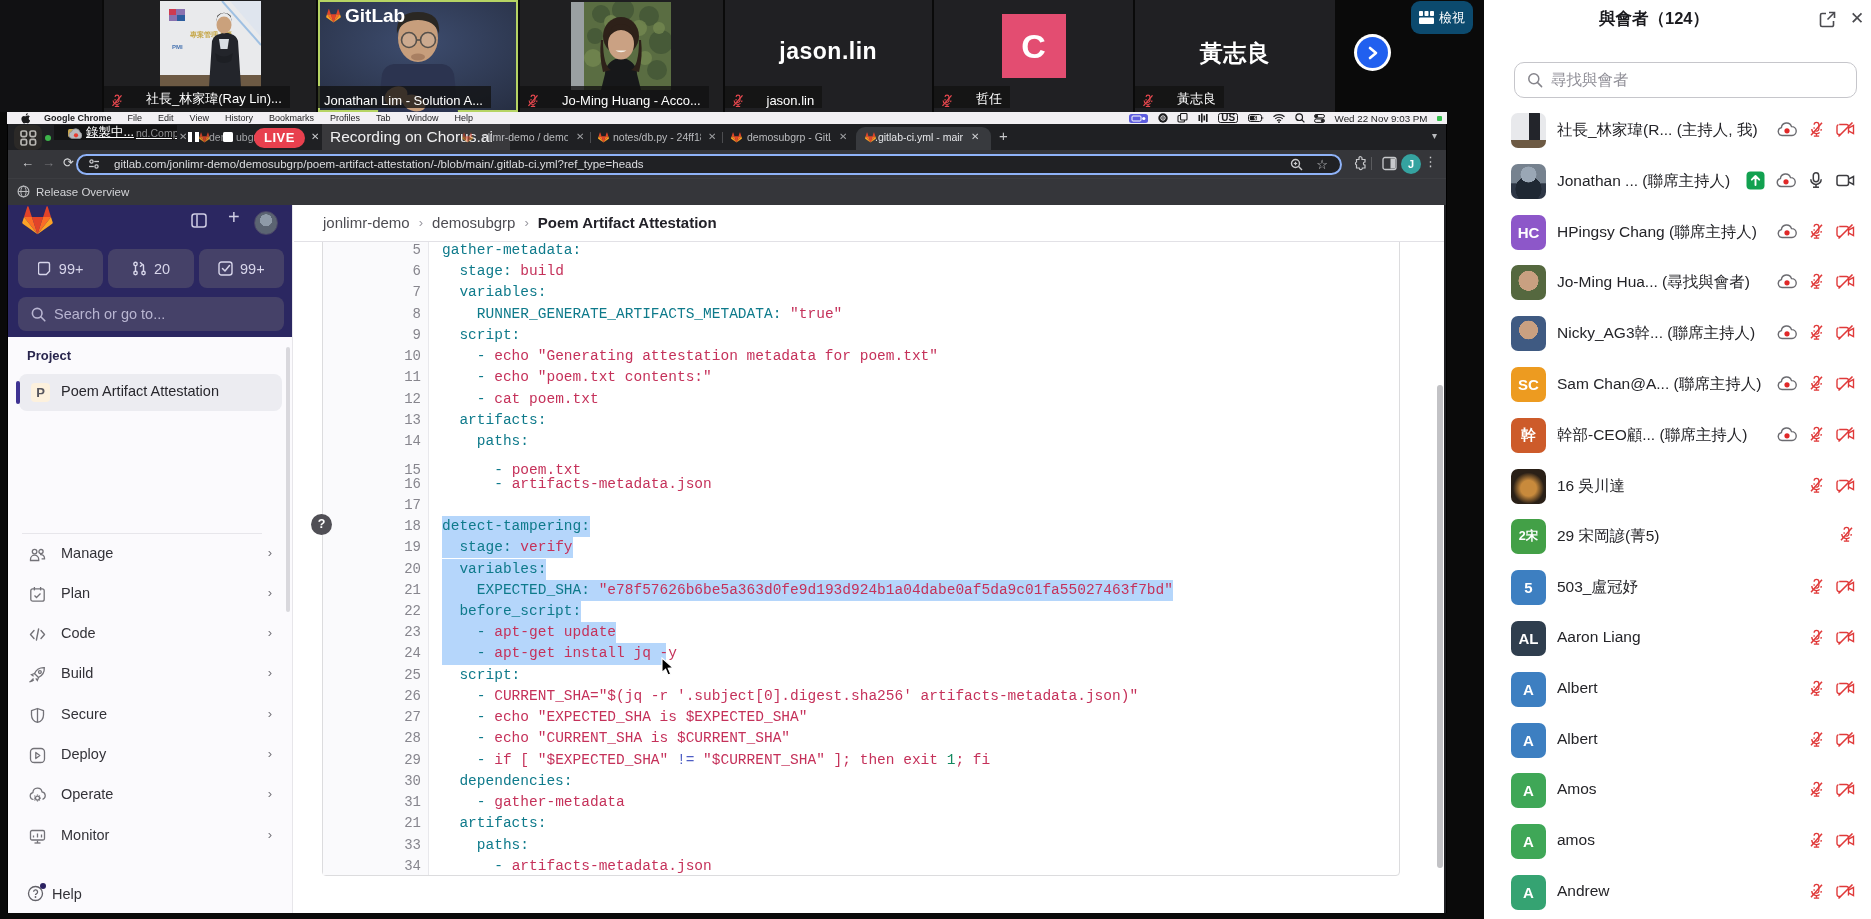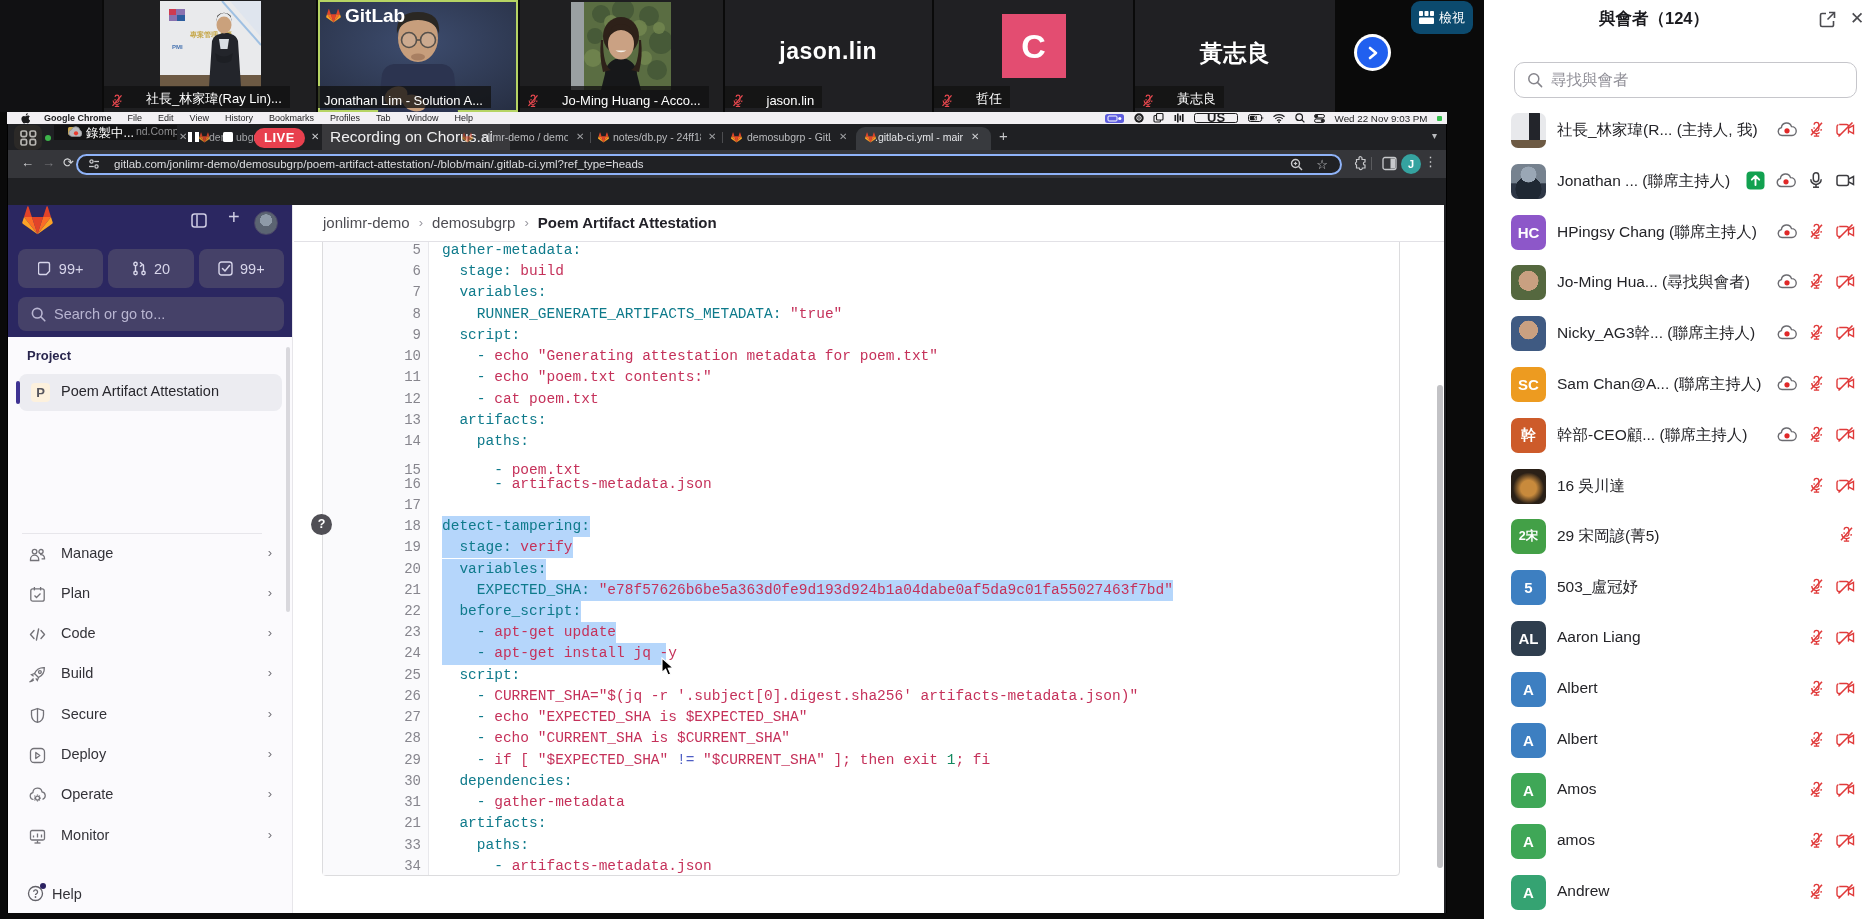--- a/index.html
+++ b/index.html
@@ -49,21 +49,21 @@
   .tab-title { position:absolute; top:6.5px; font-size:10.5px; color:#b9babd; white-space:nowrap; overflow:hidden; }
   .tab-x { position:absolute; top:7px; font-size:10px; color:#9fa0a3; }
   .tab-sep { position:absolute; top:8px; width:1px; height:11px; background:#4c4d50; }
   .favicon { position:absolute; top:7.5px; width:11px; height:11px; }
   #active-tab { position:absolute; left:848px; top:3px; width:135px; height:23px; background:#383a3e;
     border-radius:9px 9px 0 0; }
   .zoom-grid-btn { position:absolute; left:6px; top:1px; width:28px; height:25px; background:#2b2927;
     border-radius:7px; display:flex; align-items:center; justify-content:center; }
   .green-dot { position:absolute; left:37px; top:10.5px; width:6px; height:6px; border-radius:50%; background:#3db54a; }
   .rec-overlay { position:absolute; left:46px; top:1px; width:123px; height:15px; background:rgba(18,18,19,.92);
-    display:flex; color:#fff; font-size:12.5px; overflow:hidden; white-space:nowrap; }
+    display:flex; align-items:center; color:#fff; font-size:12.5px; overflow:hidden; white-space:nowrap;text-decoration:underline; }
   .live-badge { position:absolute; left:246px; top:3.5px; width:51px; height:20px; background:#e8404e;
     border-radius:10.5px; color:#fff; font-weight:700; font-size:13px; display:flex; align-items:center;
     justify-content:center; letter-spacing:.5px; }
   .chorus-overlay { position:absolute; left:313.5px; top:0; width:188px; height:26px; padding:0 0 0 8.5px;
     background:rgba(60,60,63,.92); color:#f0f0f1; font-size:15.5px; display:flex; align-items:center; white-space:nowrap; }
 
   #toolbar { position:absolute; left:0; top:26px; width:100%; height:28px; background:#35363a; }
   .nav-ic { position:absolute; top:5px; font-size:13px; color:#d7d8da; }
   #urlbar { position:absolute; left:68px; top:3.5px; width:1266px; height:21px; border-radius:11px;
     background:#202124; border:2px solid #8fb3f8; display:flex; align-items:center; }
@@ -365,21 +365,21 @@
     <span class="mb-ic">
             <svg width="11" height="10" viewBox="0 0 11 10">
               <g fill="#1c1c1e">
                 <rect x="0.5" y="2" width="1.6" height="6"></rect>
                 <rect x="3" y="0.5" width="1.6" height="9"></rect>
                 <rect x="5.5" y="2.5" width="1.6" height="5"></rect>
                 <rect x="8" y="1" width="1.6" height="8"></rect>
               </g>
             </svg>
           </span>
-    <span class="mb-ic" style="border:1.2px solid #1c1c1e;border-radius:2.5px;font-size:13px;font-weight:700;padding:0 12px;line-height:8px">US</span>
+    <span class="mb-ic" style="border:1.2px solid #1c1c1e;border-radius:2.5px;font-size:10px;font-weight:700;padding:0 2px;line-height:8px">US</span>
     <span class="mb-ic">
             <svg width="16" height="8" viewBox="0 0 16 8">
               <rect x="0.5" y="0.5" width="13" height="7" rx="2" fill="none" stroke="#1c1c1e" stroke-width="1"></rect>
               <rect x="1.8" y="1.8" width="7" height="4.4" rx="1" fill="#1c1c1e"></rect>
               <path d="M14.5 2.5 a2 2 0 0 1 0 3 Z" fill="#1c1c1e"></path>
               <path d="M7.8 1.5 L6.3 4.2 h1.6 L6.6 6.8" stroke="#f2f0f3" stroke-width="0.9" fill="none"></path>
             </svg>
           </span>
     <span class="mb-ic">
             <svg width="12" height="9" viewBox="0 0 12 9">
@@ -520,20 +520,30 @@
         <span style="position:absolute;left:1363px;top:7px;width:1px;height:13px;background:#5a5b5e"></span>
         <span style="position:absolute;left:1374px;top:6px">
           <svg width="15" height="15" viewBox="0 0 15 15">
               <rect x="1" y="1.5" width="13" height="12" rx="2" stroke="#c8c9cc" stroke-width="1.3" fill="none"></rect>
               <rect x="8.5" y="2.5" width="4.5" height="10" fill="#c8c9cc"></rect>
             </svg>
         </span>
         <span style="position:absolute;left:1393px;top:3.5px;width:20px;height:20px;border-radius:50%;background:#35a3a0;color:#fff;font-size:11px;display:flex;align-items:center;justify-content:center;font-weight:600">J</span>
         <span style="position:absolute;left:1416px;top:4px;color:#c8c9cc;font-size:13px">⋮</span>
       </div>
+      <div id="bookbar">
+        <span class="bm">
+          <svg width="13" height="13" viewBox="0 0 13 13">
+              <circle cx="6.5" cy="6.5" r="5.4" stroke="#b9babd" stroke-width="1.2" fill="none"></circle>
+              <ellipse cx="6.5" cy="6.5" rx="2.6" ry="5.4" stroke="#b9babd" stroke-width="1" fill="none"></ellipse>
+              <line x1="1.2" y1="6.5" x2="11.8" y2="6.5" stroke="#b9babd" stroke-width="1"></line>
+            </svg>
+          <span>Release Overview</span>
+        </span>
+      </div>
       <div id="page">
         <div id="gl-sidebar">
           <div id="gl-header">
             <div id="gl-logo">
               <svg width="31" height="29" viewBox="0 0 36 34">
                 <path fill="#e24329" d="M18 33 L11.4 12.9 H24.6 Z"></path>
                 <path fill="#fc6d26" d="M18 33 L11.4 12.9 H2.2 Z M18 33 L24.6 12.9 H33.8 Z"></path>
                 <path fill="#fca326" d="M2.2 12.9 L0.2 19.1 a1.4 1.4 0 0 0 .5 1.6 L18 33 Z M33.8 12.9 L35.8 19.1 a1.4 1.4 0 0 1 -.5 1.6 L18 33 Z"></path>
                 <path fill="#e24329" d="M2.2 12.9 H11.4 L7.4 0.7 a.7 .7 0 0 0 -1.3 0 Z M33.8 12.9 H24.6 L28.6 0.7 a.7 .7 0 0 1 1.3 0 Z"></path>
               </svg>

